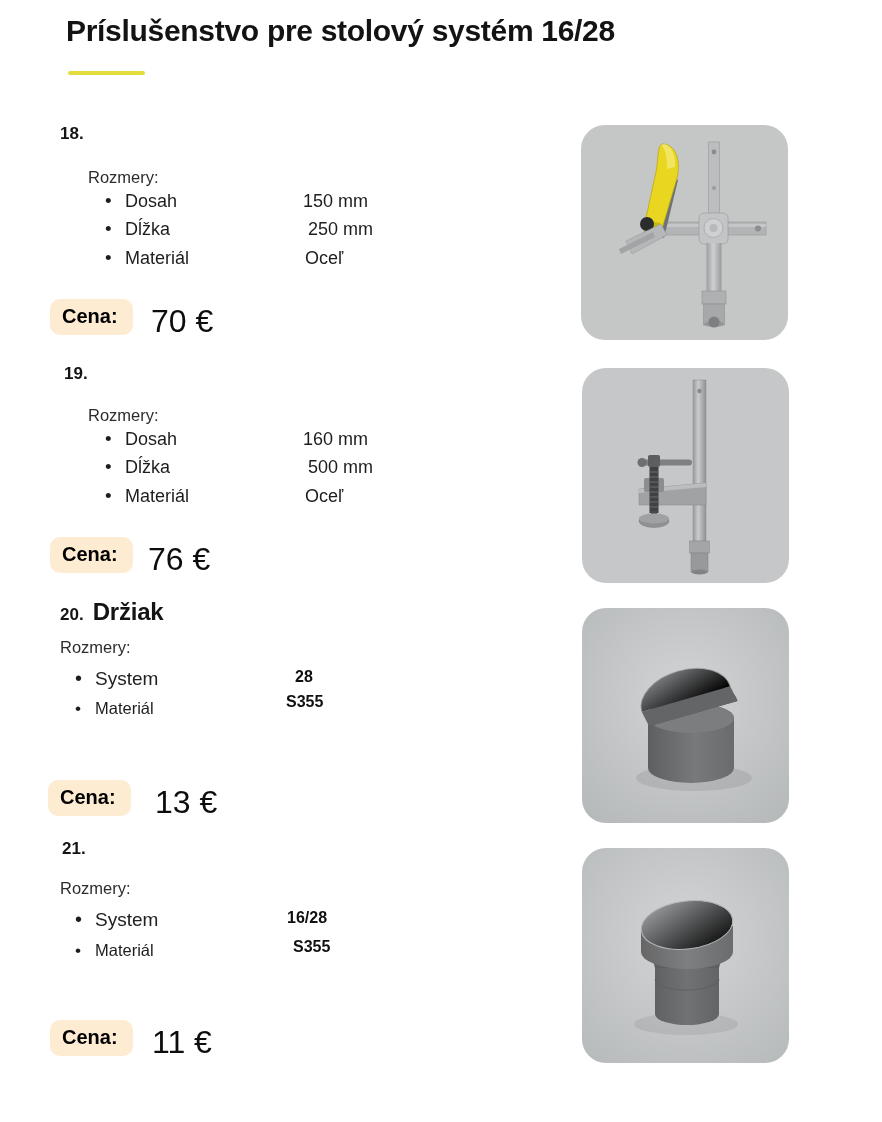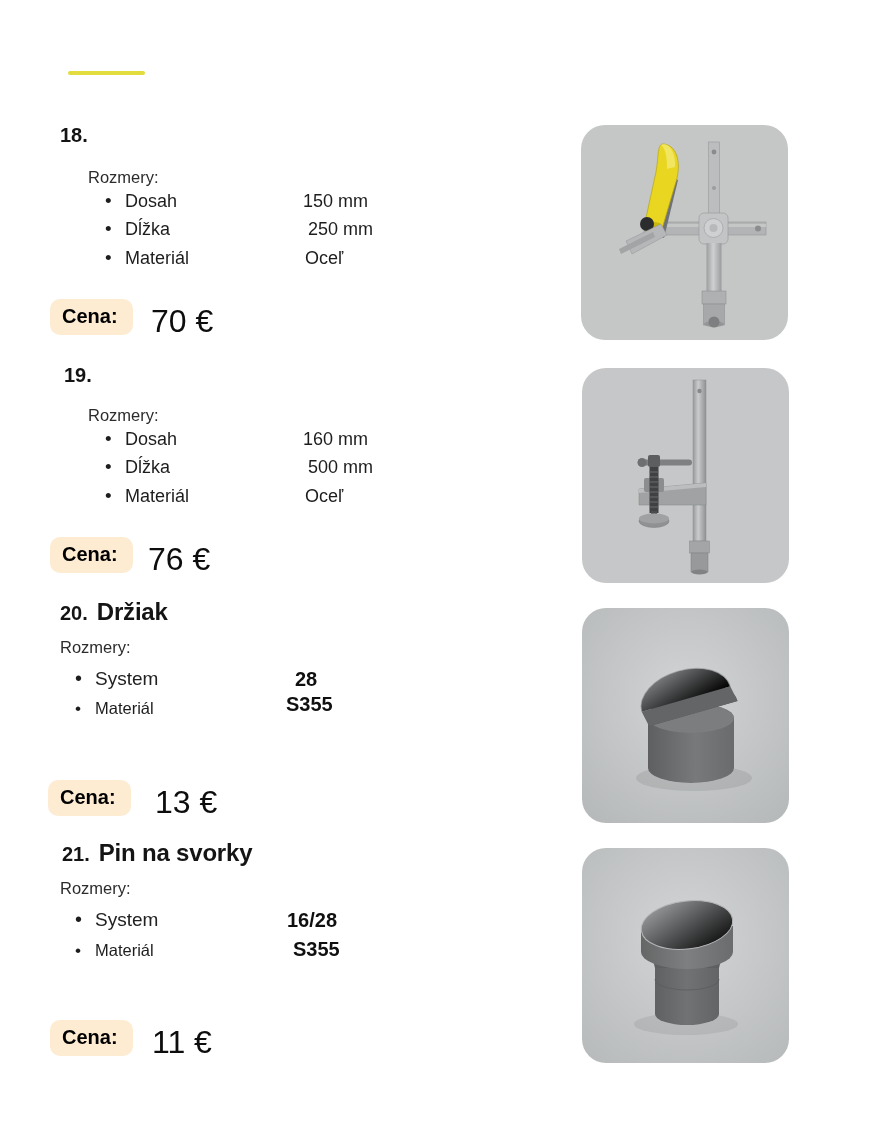--- a/index.html
+++ b/index.html
@@ -4,45 +4,46 @@
 <style>
   html,body{margin:0;padding:0;background:#ffffff;}
   .page{position:relative;width:882px;height:1122px;background:#ffffff;overflow:hidden;
         font-family:"Liberation Sans","DejaVu Sans",sans-serif;color:#141414;}
   .abs{position:absolute;}
 
   .page-title{font-size:30px;font-weight:700;letter-spacing:-0.3px;white-space:nowrap;color:#131313;}
   .accent-line{width:77px;height:4px;background:#e2dc3e;border-radius:2px;}
 
   .p-heading{display:flex;align-items:baseline;gap:9px;white-space:nowrap;}
-  .p-num{font-size:20px;font-weight:700;}
+  .p-num{font-size:17px;font-weight:700;}
   .p-name{font-size:24px;font-weight:700;letter-spacing:-0.2px;}
 
   .dims{font-size:16.5px;color:#2c2c2c;}
 
   .spec-row{position:absolute;width:360px;white-space:nowrap;font-size:18px;color:#1d1d1d;}
   .spec-row::before{content:"•";position:absolute;left:0;top:-1px;font-size:1.05em;color:#1d1d1d;}
   .spec-label{margin-left:20px;}
   .spec-value{position:absolute;left:198px;top:0;}
   .spec-row.big{font-size:19px;color:#222;}
   .spec-row.small-b{font-size:16.5px;}
-  .spec-row.bold-val .spec-value{font-weight:700;font-size:20px;left:215px;color:#101010;}
+  .spec-row.bold-val .spec-value{font-weight:700;font-size:16px;left:215px;color:#101010;}
 
   .price-badge{display:inline-block;background:#fdebd2;border-radius:10px;padding:6px 15px 7px 12px;
                font-size:20px;font-weight:700;color:#000;}
   .price-value{font-size:32px;color:#0d0d0d;white-space:nowrap;}
 
   .figure{width:207px;height:215px;margin:0;padding:0;}
   .figure svg{display:block;width:207px;height:215px;}
 </style>
 </head>
 <body>
 
 <div class="page">
 
+  <h1 class="abs page-title" style="left:66px;top:14px;margin:0;">Príslušenstvo pre stolový systém 16/28</h1>
   <div class="abs accent-line" style="left:68px;top:71px;"></div>
 
   <section>
     <h2 class="abs p-heading" style="left:60px;top:124px;margin:0;">
       <span class="p-num">18.</span>
     </h2>
     <div class="abs dims" style="left:88px;top:168px;">Rozmery:</div>
 
     <div class="spec-row" style="left:105px;top:191px;">
       <span class="spec-label">Dosah</span>
@@ -223,21 +224,20 @@
           <path d="M57,92 A46,29 0 1 1 149,92 Z" fill="url(#g3top)"></path>
           <path d="M57,92 A46,29 0 1 1 149,92" fill="none" stroke="#9a9c9e" stroke-width="1" opacity="0.7"></path>
         </g>
       </svg>
     </figure>
   </section>
 
   <section>
     <h2 class="abs p-heading" style="left:62px;top:839px;margin:0;">
       <span class="p-num">21.</span>
-      <span class="p-name">Pin na svorky</span>
     </h2>
     <div class="abs dims" style="left:60px;top:879px;">Rozmery:</div>
 
     <div class="spec-row big bold-val" style="left:75px;top:909px;">
       <span class="spec-label">System</span>
       <span class="spec-value" style="left:212px;">16/28</span>
     </div>
     <div class="spec-row small-b bold-val" style="left:75px;top:941px;">
       <span class="spec-label">Materiál</span>
       <span class="spec-value" style="left:218px;top:-3px;">S355</span>

